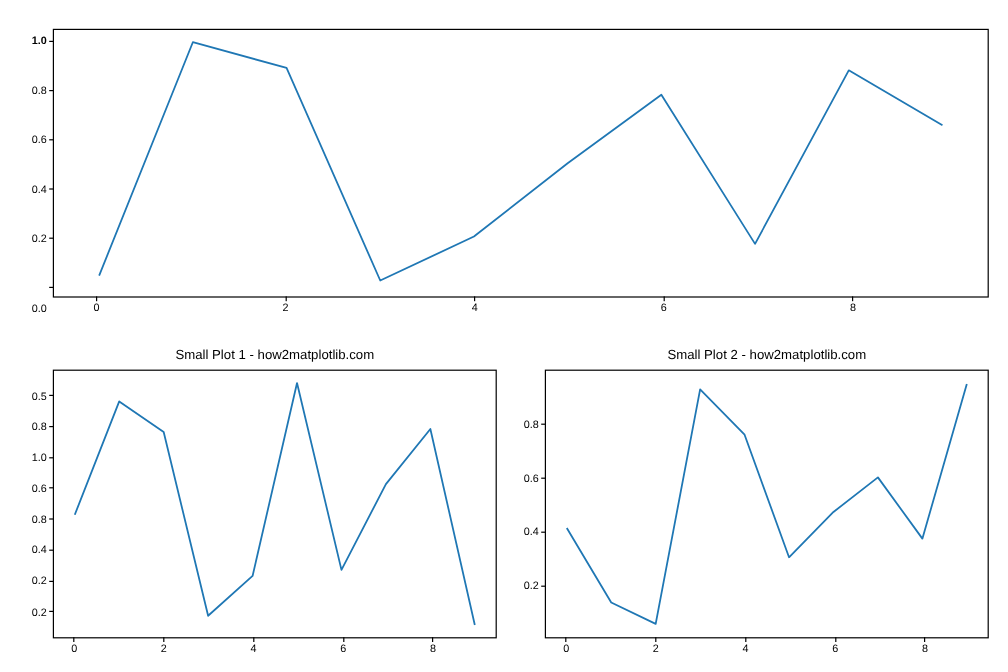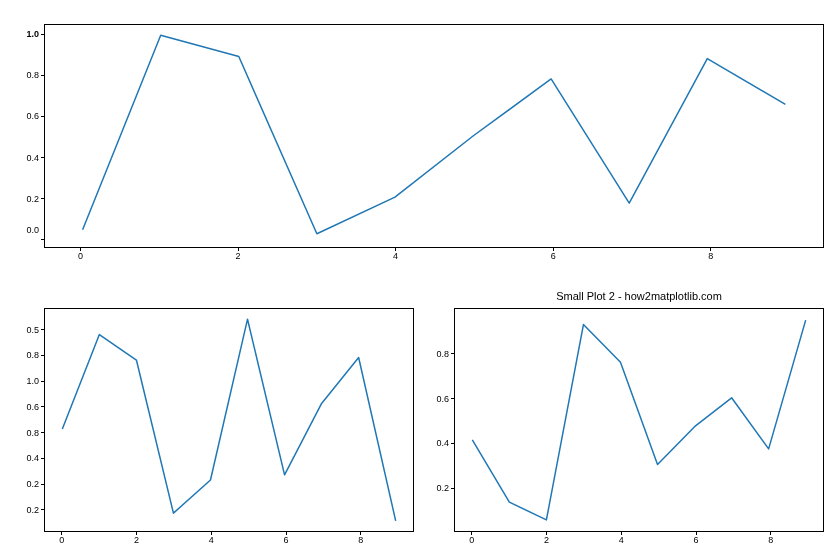--- a/index.html
+++ b/index.html
@@ -81,21 +81,21 @@
 <body>
 
 <div class="figure">
 
   <div class="subplot" id="plot-0" style="left: 44px; top: 24px; width: 780px; height: 224px;">
     <div class="plot-area" style="position: absolute; left: 0px; top: 0px; width: 780px; height: 224px;">
       <svg class="line-plot" viewBox="0 0 780 224">
           <polyline points="35.45454545454546,206.5321100917431 114.24242424242426,10.275229357798139 193.0303030303031,31.85321100917426 271.81818181818187,210.6422018348624 350.6060606060607,173.651376146789 429.3939393939395,111.99999999999997 508.18181818181824,54.45871559633025 586.969696969697,179.8165137614679 665.7575757575758,33.908256880733916 744.5454545454546,80.14678899082566"></polyline>
         </svg>
     <div class="tick-mark-y" style="top: 214.252px;"></div>
-        <div class="y-tick-label" style="top: 205px;">0.0</div>
+        <div class="y-tick-label" style="top: 232px;">0.0</div>
         <div class="tick-mark-y" style="top: 173.151px;"></div>
         <div class="y-tick-label" style="top: 173.651px;">0.2</div>
         <div class="tick-mark-y" style="top: 132.05px;"></div>
         <div class="y-tick-label" style="top: 132.55px;">0.4</div>
         <div class="tick-mark-y" style="top: 90.9495px;"></div>
         <div class="y-tick-label" style="top: 91.4495px;">0.6</div>
         <div class="tick-mark-y" style="top: 49.8486px;"></div>
         <div class="y-tick-label" style="top: 50.3486px;">0.8</div>
         <div class="tick-mark-y" style="top: 8.74771px;"></div>
         <div class="y-tick-label" style="top: 9.24771px; font-weight: bold;">1.0</div>
@@ -106,20 +106,21 @@
         <div class="tick-mark-x" style="left: 350.106px;"></div>
         <div class="x-tick-label" style="left: 350.606px;">4</div>
         <div class="tick-mark-x" style="left: 507.682px;"></div>
         <div class="x-tick-label" style="left: 508.182px;">6</div>
         <div class="tick-mark-x" style="left: 665.258px;"></div>
         <div class="x-tick-label" style="left: 665.758px;">8</div>
       </div>
   </div>
 
   <div class="subplot" id="plot-1" style="left: 44px; top: 308px; width: 370px; height: 224px;">
+    <div class="plot-title" style="left: 0px; width: 370px; top: -18px;">Small Plot 1 - how2matplotlib.com</div>
     <div class="plot-area" style="position: absolute; left: 0px; top: 0px; width: 370px; height: 224px;">
       <svg class="line-plot" viewBox="0 0 370 224">
           <polyline points="16.81818181818182,121.01149425287355 54.191919191919204,25.7471264367816 91.5656565656566,51.4942528735632 128.93939393939397,205.97701149425288 166.31313131313135,172.50574712643677 203.68686868686873,10.298850574712645 241.0606060606061,167.35632183908046 278.4343434343435,95.26436781609198 315.80808080808083,48.91954022988506 353.1818181818182,213.70114942528735"></polyline>
         </svg>
     <div class="tick-mark-y" style="top: 200.328px;"></div>
         <div class="y-tick-label" style="top: 200.828px;">0.2</div>
         <div class="tick-mark-y" style="top: 174.58px;"></div>
         <div class="y-tick-label" style="top: 175.08px;">0.2</div>
         <div class="tick-mark-y" style="top: 148.833px;"></div>
         <div class="y-tick-label" style="top: 149.333px;">0.4</div>

